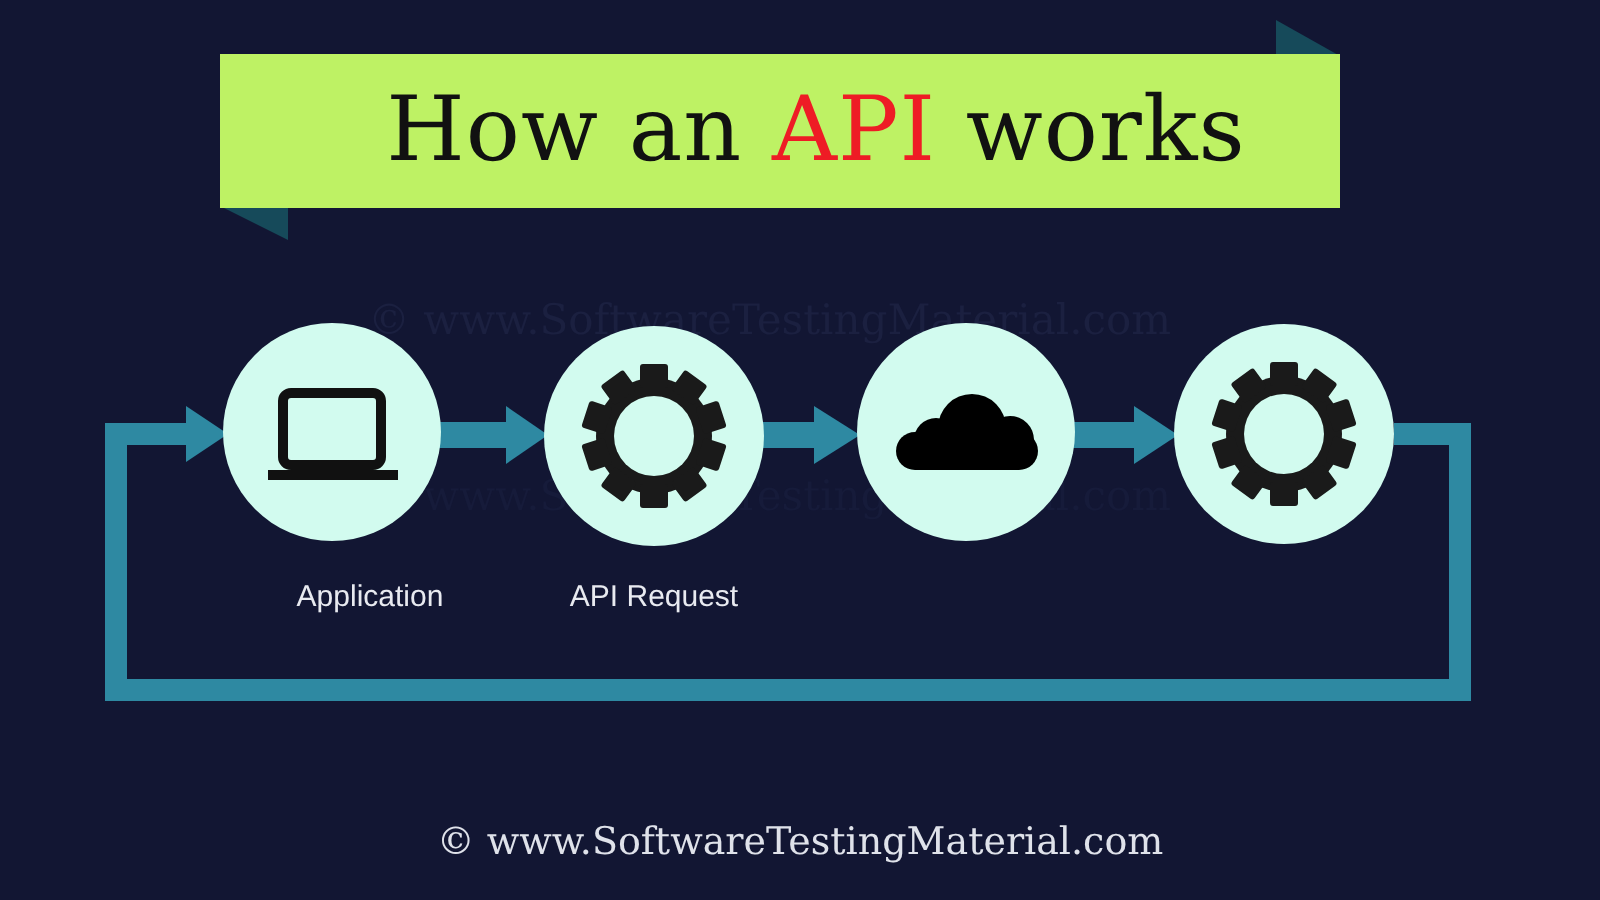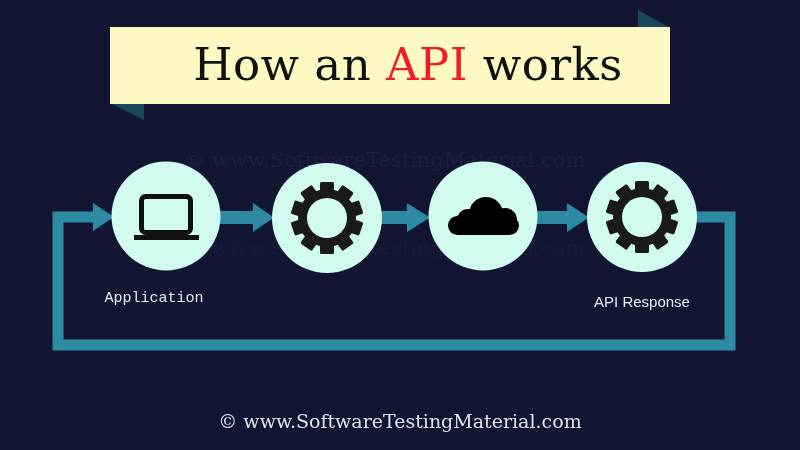--- a/index.html
+++ b/index.html
@@ -21,21 +21,21 @@
       position: absolute;
       left: 0; top: 0;
       width: 800px; height: 450px;
     }
     .banner {
       position: absolute;
       left: 110px;
       top: 27px;
       width: 560px;
       height: 77px;
-      background: #fef9c3;
+      background: #bef264;
       box-sizing: border-box;
       display: flex;
       align-items: center;
       justify-content: center;
       padding-left: 36px;
     }
     .banner-title {
       font-family: "DejaVu Serif", "Liberation Serif", serif;
       font-size: 45px;
       line-height: 1;
@@ -169,17 +169,17 @@
         </g>
         <circle r="20" fill="#d2fbef"></circle>
       </g>
     </g>
   </svg>
 
   <div class="banner">
     <div class="banner-title"><span>How an </span><span class="accent">API</span><span> works</span></div>
   </div>
 
-  <div class="node-label" style="left:74px; top:290px;font-family:Liberation Mono, monospace;">Application</div>
-  <div class="node-label" style="left:562px; top:293px;">API Response</div>
+  <div class="node-label" style="left:105px; top:290px;">Application</div>
+  <div class="node-label" style="left:247px; top:290px;">API Request</div>
 
   <div class="footer">© www.SoftwareTestingMaterial.com</div>
 </div>
 
 </body></html>

